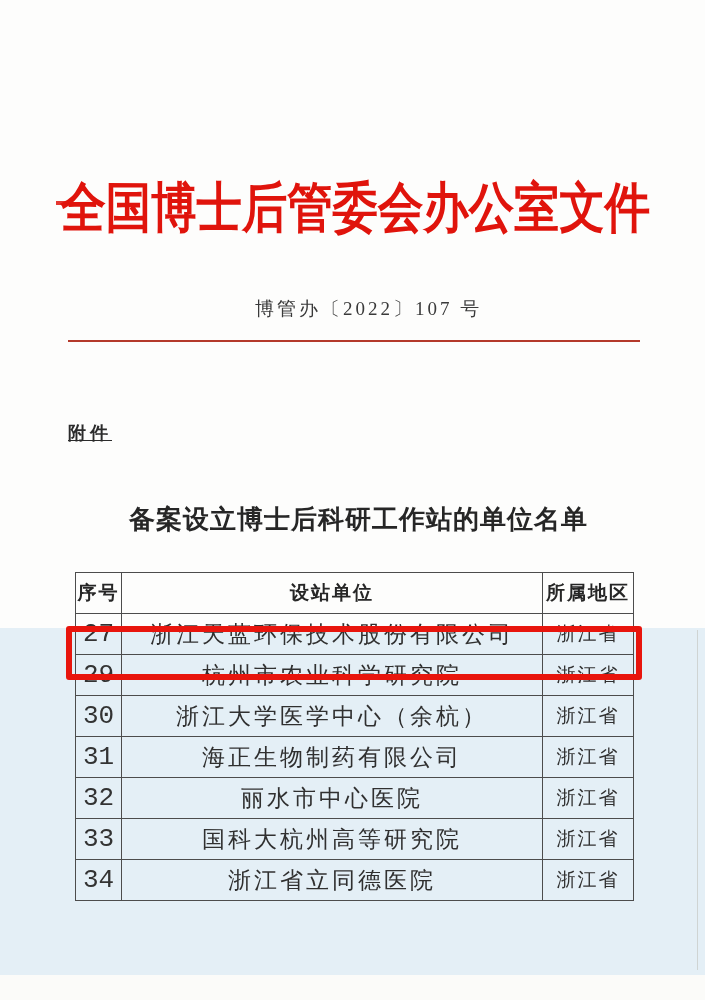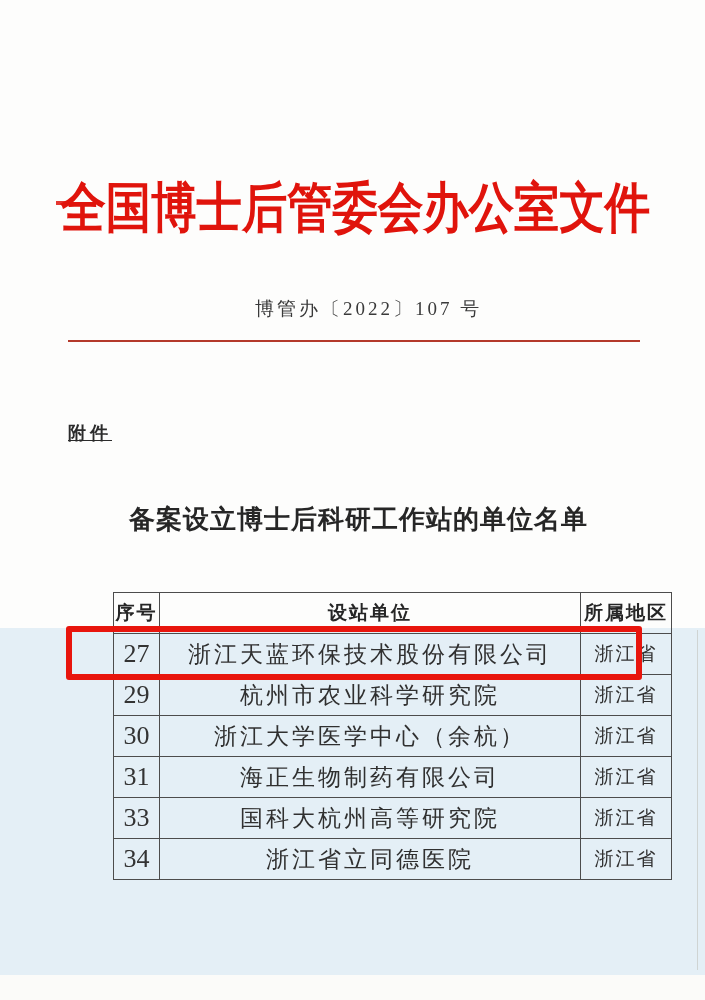--- a/index.html
+++ b/index.html
@@ -78,26 +78,25 @@
     text-align: center;
     font-size: 26px;
     font-weight: bold;
     letter-spacing: 1px;
     color: #262626;
   }
 
   
   table.units {
     position: absolute;
-    left: 75px; top: 592px;
+    left: 75px; top: 572px;
     width: 558px;
     border-collapse: collapse;
     table-layout: fixed;
-    font-family: Liberation Serif, serif;
-    margin-left: 38px;
+    font-family: Liberation Mono, monospace;
   }
   table.units col.c-no { width: 46px; }
   table.units col.c-unit { width: 421px; }
   table.units col.c-region { width: 91px; }
   table.units th, table.units td {
     border: 1px solid #4c4c4c;
     height: 40px;
     padding: 0;
     text-align: center;
     vertical-align: middle;
@@ -181,20 +180,25 @@
       <td class="no-cell">30</td>
       <td class="unit-cell">浙江大学医学中心（余杭）</td>
       <td class="region-cell">浙江省</td>
     </tr>
         <tr>
       <td class="no-cell">31</td>
       <td class="unit-cell">海正生物制药有限公司</td>
       <td class="region-cell">浙江省</td>
     </tr>
         <tr>
+      <td class="no-cell">32</td>
+      <td class="unit-cell">丽水市中心医院</td>
+      <td class="region-cell">浙江省</td>
+    </tr>
+        <tr>
       <td class="no-cell">33</td>
       <td class="unit-cell">国科大杭州高等研究院</td>
       <td class="region-cell">浙江省</td>
     </tr>
         <tr>
       <td class="no-cell">34</td>
       <td class="unit-cell">浙江省立同德医院</td>
       <td class="region-cell">浙江省</td>
     </tr>
       </tbody>

